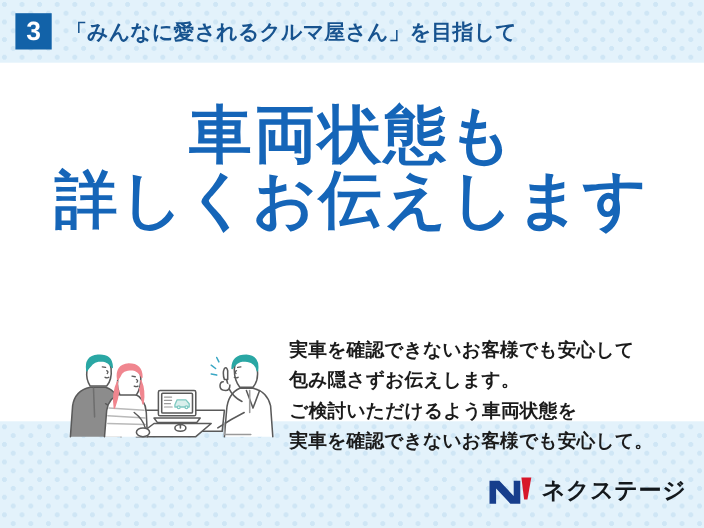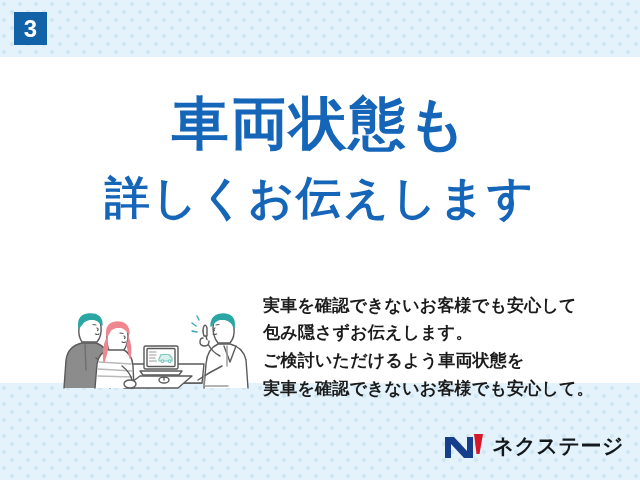--- a/index.html
+++ b/index.html
@@ -82,34 +82,34 @@
     color: #1565b8;
     font-weight: bold;
     line-height: 1.0;
     letter-spacing: 2px;
   }
   .headline-line1 {
     font-size: 57px;
     display: block;
   }
   .headline-line2 {
-    font-size: 45px;
+    font-size: 57px;
     display: block;
-    margin-top: 23px;
+    margin-top: 2px;
   }
 
   
   .lower {
     position: absolute;
     left: 0;
     top: 218px;
     width: 640px;
     height: 140px;
     display: flex;
-    align-items: center;
+    align-items: flex-end;
   }
   .illustration {
     flex: 0 0 auto;
     width: 205px;
     height: 120px;
     margin-left: 52px;
     margin-top: 2px;
   }
   .body-copy {
     flex: 1 1 auto;
@@ -155,20 +155,21 @@
     white-space: nowrap;
   }
 </style>
 </head>
 <body>
 
 <div class="banner">
 
   <div class="header">
     <div class="step-badge">3</div>
+    <div class="header-title">「みんなに愛されるクルマ屋さん」を目指して</div>
   </div>
 
   <div class="card">
 
     <div class="headline">
       <span class="headline-line1">車両状態も</span>
       <span class="headline-line2">詳しくお伝えします</span>
     </div>
 
     <div class="lower">

